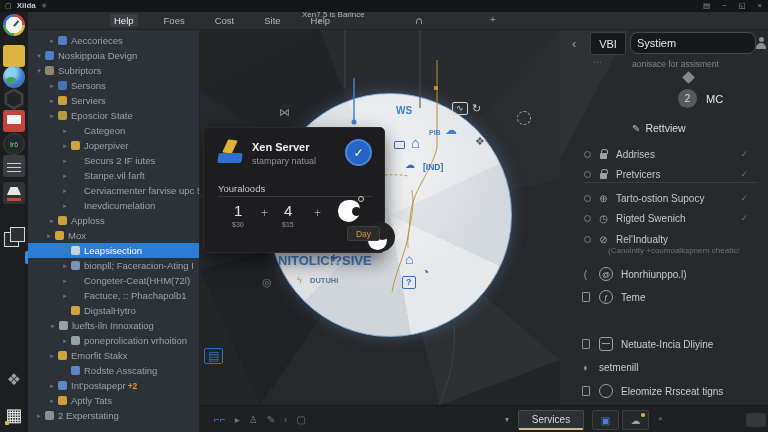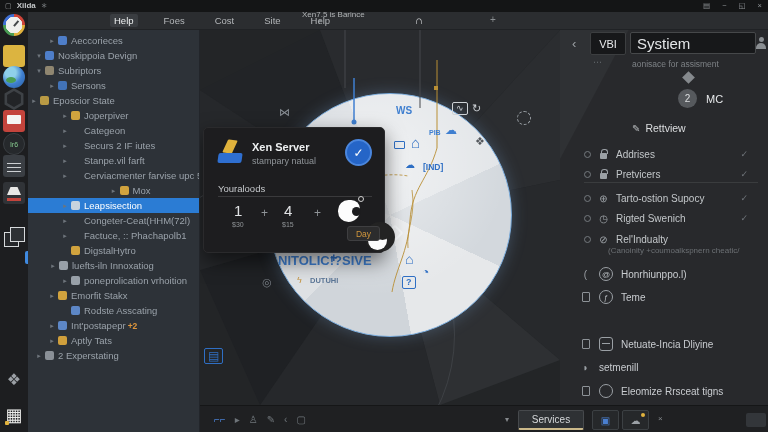--- a/index.html
+++ b/index.html
@@ -83,21 +83,21 @@
 .qty{position:absolute;font-size:15px;color:#e0e2e4}
 .price{position:absolute;font-size:7px;color:#909497}
 .plus-sep{position:absolute;font-size:12px;color:#8f9498}
 .apple{position:absolute;left:134px;top:72px;width:22px;height:22px;background:#fdfdfd;border-radius:50% 42% 55% 50%}
 .apple::after{content:"";position:absolute;right:-1px;top:7px;width:9px;height:9px;background:#1d1d1f;border-radius:50%}
 .apple::before{content:"";position:absolute;right:-4px;top:-4px;width:4px;height:4px;border:1px solid #cfcfcf;border-radius:50%}
 
 .rightpanel{position:absolute;left:560px;top:30px;width:208px;height:375px;background:linear-gradient(118deg,#2f3134 0 60px,#28292c 61px);z-index:8}
 .rp-chevron{position:absolute;left:12px;top:6px;font-size:13px;color:#9a9ea2}
 .vbi-box{position:absolute;left:30px;top:2px;width:36px;height:23px;background:#17181a;border:1px solid #3c3e40;border-radius:2px;color:#e8eaec;font-size:11px;display:flex;align-items:center;justify-content:center}
-.sys-input{position:absolute;left:70px;top:2px;width:126px;height:22px;background:#17181a;border:1px solid #46484a;border-radius:2px;color:#e4e6e8;font-size:15px;display:flex;align-items:center;padding-left:6px}
+.sys-input{position:absolute;left:70px;top:2px;width:126px;height:22px;background:#17181a;border:1px solid #46484a;border-radius:8px;color:#e4e6e8;font-size:11px;display:flex;align-items:center;padding-left:6px}
 .rp-person{position:absolute;left:195px;top:7px;width:12px;height:12px}
 .rp-person::before{content:"";position:absolute;left:3.5px;top:0;width:5px;height:5px;border-radius:50%;background:#8a8e92}
 .rp-person::after{content:"";position:absolute;left:1px;top:6px;width:10px;height:6px;border-radius:5px 5px 0 0;background:#8a8e92}
 .rp-dots{position:absolute;left:33px;top:27px;font-size:9px;color:#6f7478;letter-spacing:2px}
 .rp-sub{position:absolute;left:72px;top:29px;font-size:8.5px;color:#7e8286}
 .rp-diamond{position:absolute;left:124px;top:43px;width:9px;height:9px;background:#85898d;transform:rotate(45deg)}
 .rp-avatar{position:absolute;left:118px;top:59px;width:19px;height:19px;border-radius:50%;background:#56595d;color:#dcdee0;font-size:10px;display:flex;align-items:center;justify-content:center}
 .rp-mc{position:absolute;left:146px;top:63px;font-size:11px;color:#e6e8ea}
 .rp-rettview{position:absolute;left:72px;top:92px;font-size:10.5px;color:#dcdee0;display:flex;gap:5px;align-items:center}
 .rp-pencil{color:#b6b9bc;font-size:10px}
@@ -186,59 +186,79 @@
     <div class="tree-row" style="padding-left: 6px;">
       <span class="caret">▾</span>
       <span class="ticon" style="background: rgb(143, 134, 112);"></span>
       <span class="tlabel">Subriptors</span>
     </div>
     <div class="tree-row" style="padding-left: 19px;">
       <span class="caret">▸</span>
       <span class="ticon" style="background: rgb(66, 115, 184);"></span>
       <span class="tlabel">Sersons</span>
     </div>
-    <div class="tree-row" style="padding-left: 1px;">
+    <div class="tree-row" style="padding-left: 19px;">
+      <span class="caret">▸</span>
+      <span class="ticon" style="background: rgb(207, 159, 60);"></span>
+      <span class="tlabel">Serviers</span>
+    </div>
+    <div class="tree-row" style="padding-left: 19px;">
       <span class="caret">▸</span>
       <span class="ticon" style="background: rgb(185, 154, 68);"></span>
       <span class="tlabel">Eposcior State</span>
     </div>
     <div class="tree-row" style="padding-left: 32px;">
       <span class="caret">▸</span>
+      <span class="ticon" style="visibility: hidden;"></span>
+      <span class="tlabel">Categeon</span>
+    </div>
+    <div class="tree-row" style="padding-left: 32px;">
+      <span class="caret">▸</span>
       <span class="ticon" style="background: rgb(209, 163, 62);"></span>
       <span class="tlabel">Joperpiver</span>
     </div>
     <div class="tree-row" style="padding-left: 32px;">
       <span class="caret">▸</span>
       <span class="ticon" style="visibility: hidden;"></span>
-      <span class="tlabel">Categeon</span>
-    </div>
-    <div class="tree-row" style="padding-left: 32px;">
-      <span class="caret">▸</span>
-      <span class="ticon" style="visibility: hidden;"></span>
       <span class="tlabel">Securs 2 IF iutes</span>
     </div>
     <div class="tree-row" style="padding-left: 32px;">
       <span class="caret">▸</span>
       <span class="ticon" style="visibility: hidden;"></span>
       <span class="tlabel">Stanpe.vil farft</span>
     </div>
     <div class="tree-row" style="padding-left: 32px;">
       <span class="caret">▸</span>
       <span class="ticon" style="visibility: hidden;"></span>
       <span class="tlabel">Cerviacmenter farvise upc 54</span>
     </div>
-    <div class="tree-row" style="padding-left: 32px; justify-content: center;">
+    <div class="tree-row" style="padding-left: 32px;">
+      <span class="caret">▸</span>
+      <span class="ticon" style="visibility: hidden;"></span>
+      <span class="tlabel">Inevdicumelation</span>
+    </div>
+    <div class="tree-row" style="padding-left: 19px;">
+      <span class="caret">▸</span>
+      <span class="ticon" style="background: rgb(201, 162, 63);"></span>
+      <span class="tlabel">Apploss</span>
+    </div>
+    <div class="tree-row" style="padding-left: 16px;">
       <span class="caret">▸</span>
       <span class="ticon" style="background: rgb(209, 163, 62);"></span>
       <span class="tlabel">Mox</span>
     </div>
     <div class="tree-row selected" style="padding-left: 32px;">
       <span class="caret">▸</span>
       <span class="ticon" style="background: rgb(200, 211, 222);"></span>
       <span class="tlabel">Leapsisection</span>
+    </div>
+    <div class="tree-row" style="padding-left: 32px;">
+      <span class="caret">▸</span>
+      <span class="ticon" style="background: rgb(124, 147, 179);"></span>
+      <span class="tlabel">bionpll; Faceracion-Ating I</span>
     </div>
     <div class="tree-row" style="padding-left: 32px;">
       <span class="caret">▸</span>
       <span class="ticon" style="visibility: hidden;"></span>
       <span class="tlabel">Congeter-Ceat(HHM(72l)</span>
     </div>
     <div class="tree-row" style="padding-left: 32px;">
       <span class="caret">▸</span>
       <span class="ticon" style="visibility: hidden;"></span>
       <span class="tlabel">Factuce, :: Phachapolb1</span>

